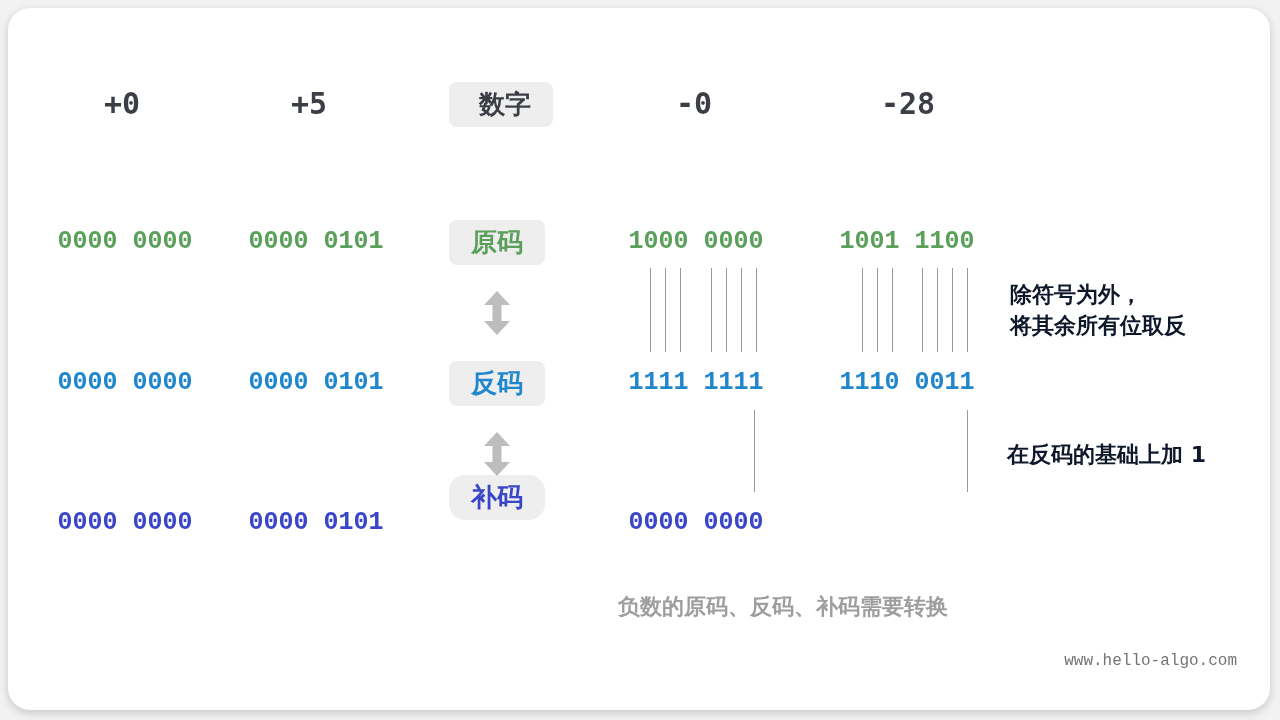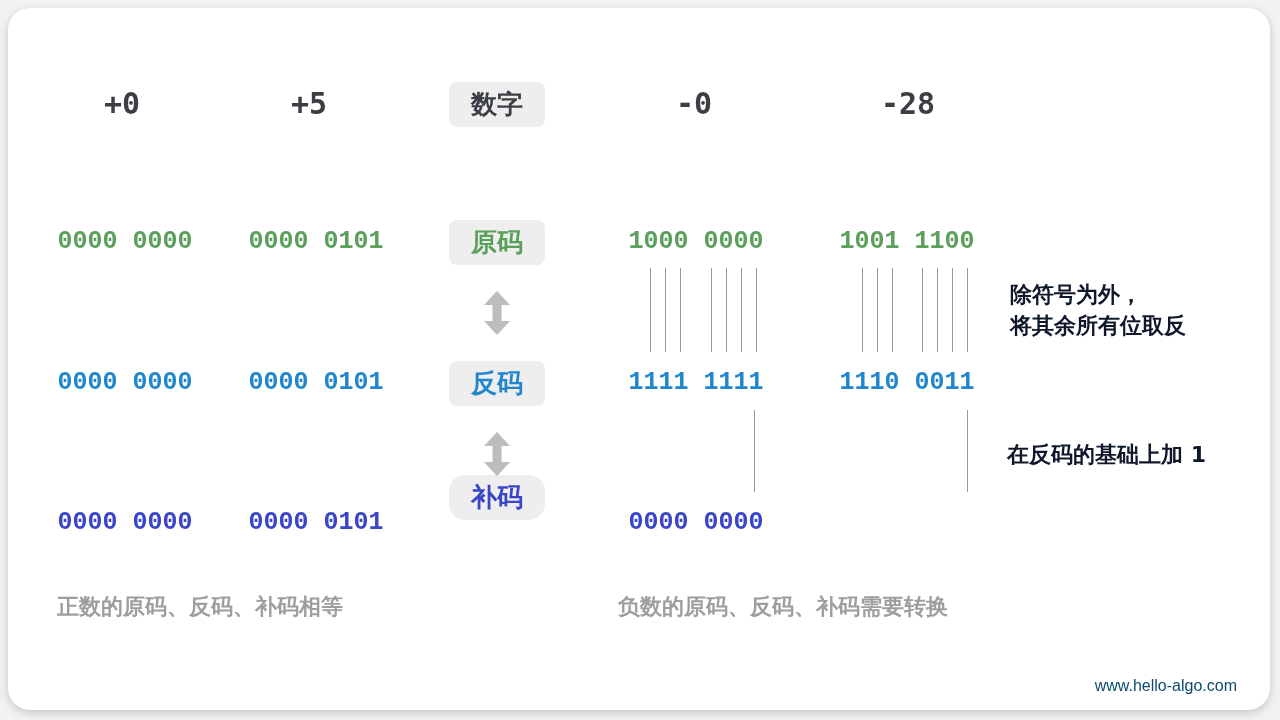--- a/index.html
+++ b/index.html
@@ -24,37 +24,37 @@
     display:flex;align-items:center;justify-content:center;
     font-weight:bold;font-size:26px;
   }
   .bin{
     font-family:Liberation Mono, monospace;
     font-weight:bold;font-size:25px;line-height:30px;
   }
   .green{color:#5aa05a;}
   .blue{color:#2187cc;}
   .indigo{color:#3a46c8;}
-  .dark{color:#3b3f45;}
+  .dark{color:#3b3f45;padding-left:8px;}
   .note{
     font-weight:bold;font-size:22px;line-height:31px;color:#0f172a;
     white-space:nowrap;
   }
   .caption{
     font-weight:bold;font-size:22px;line-height:28px;color:#9e9e9e;
     white-space:nowrap;
   }
   .bitline{
     position:absolute;width:1px;background:#9a9a9a;
   }
   .arrow{position:absolute;left:484px;width:26px;height:44px;}
   .watermark{
-    position:absolute;right:43px;top:677px;
-    font-family:Liberation Sans, sans-serif;
-    font-size:16px;color:#0c4a6e;
+    position:absolute;right:43px;top:652px;
+    font-family:Liberation Mono, monospace;
+    font-size:16px;color:#737373;
   }
 </style>
 </head>
 <body>
 
 <div class="stage">
   <div class="card"></div>
 
   <div class="abs centered header" style="left:122px;top:87px;">+0</div>
   <div class="abs centered header" style="left:309px;top:87px;">+5</div>
@@ -109,17 +109,16 @@
 
   <div class="bitline" style="left:754px;top:410px;height:82px;"></div>
   <div class="bitline" style="left:967px;top:410px;height:82px;"></div>
 
   <div class="abs note" style="left:1010px;top:279px;">
     <div>除符号为外，</div>
     <div>将其余所有位取反</div>
   </div>
   <div class="abs note" style="left:1007px;top:439px;">在反码的基础上加 1</div>
 
-  <div class="abs caption" style="left:57px;top:593px;">正数的原码、反码、补码相等</div>
   <div class="abs caption" style="left:618px;top:593px;">负数的原码、反码、补码需要转换</div>
 
   <div class="watermark">www.hello-algo.com</div>
 </div>
 
 </body></html>

